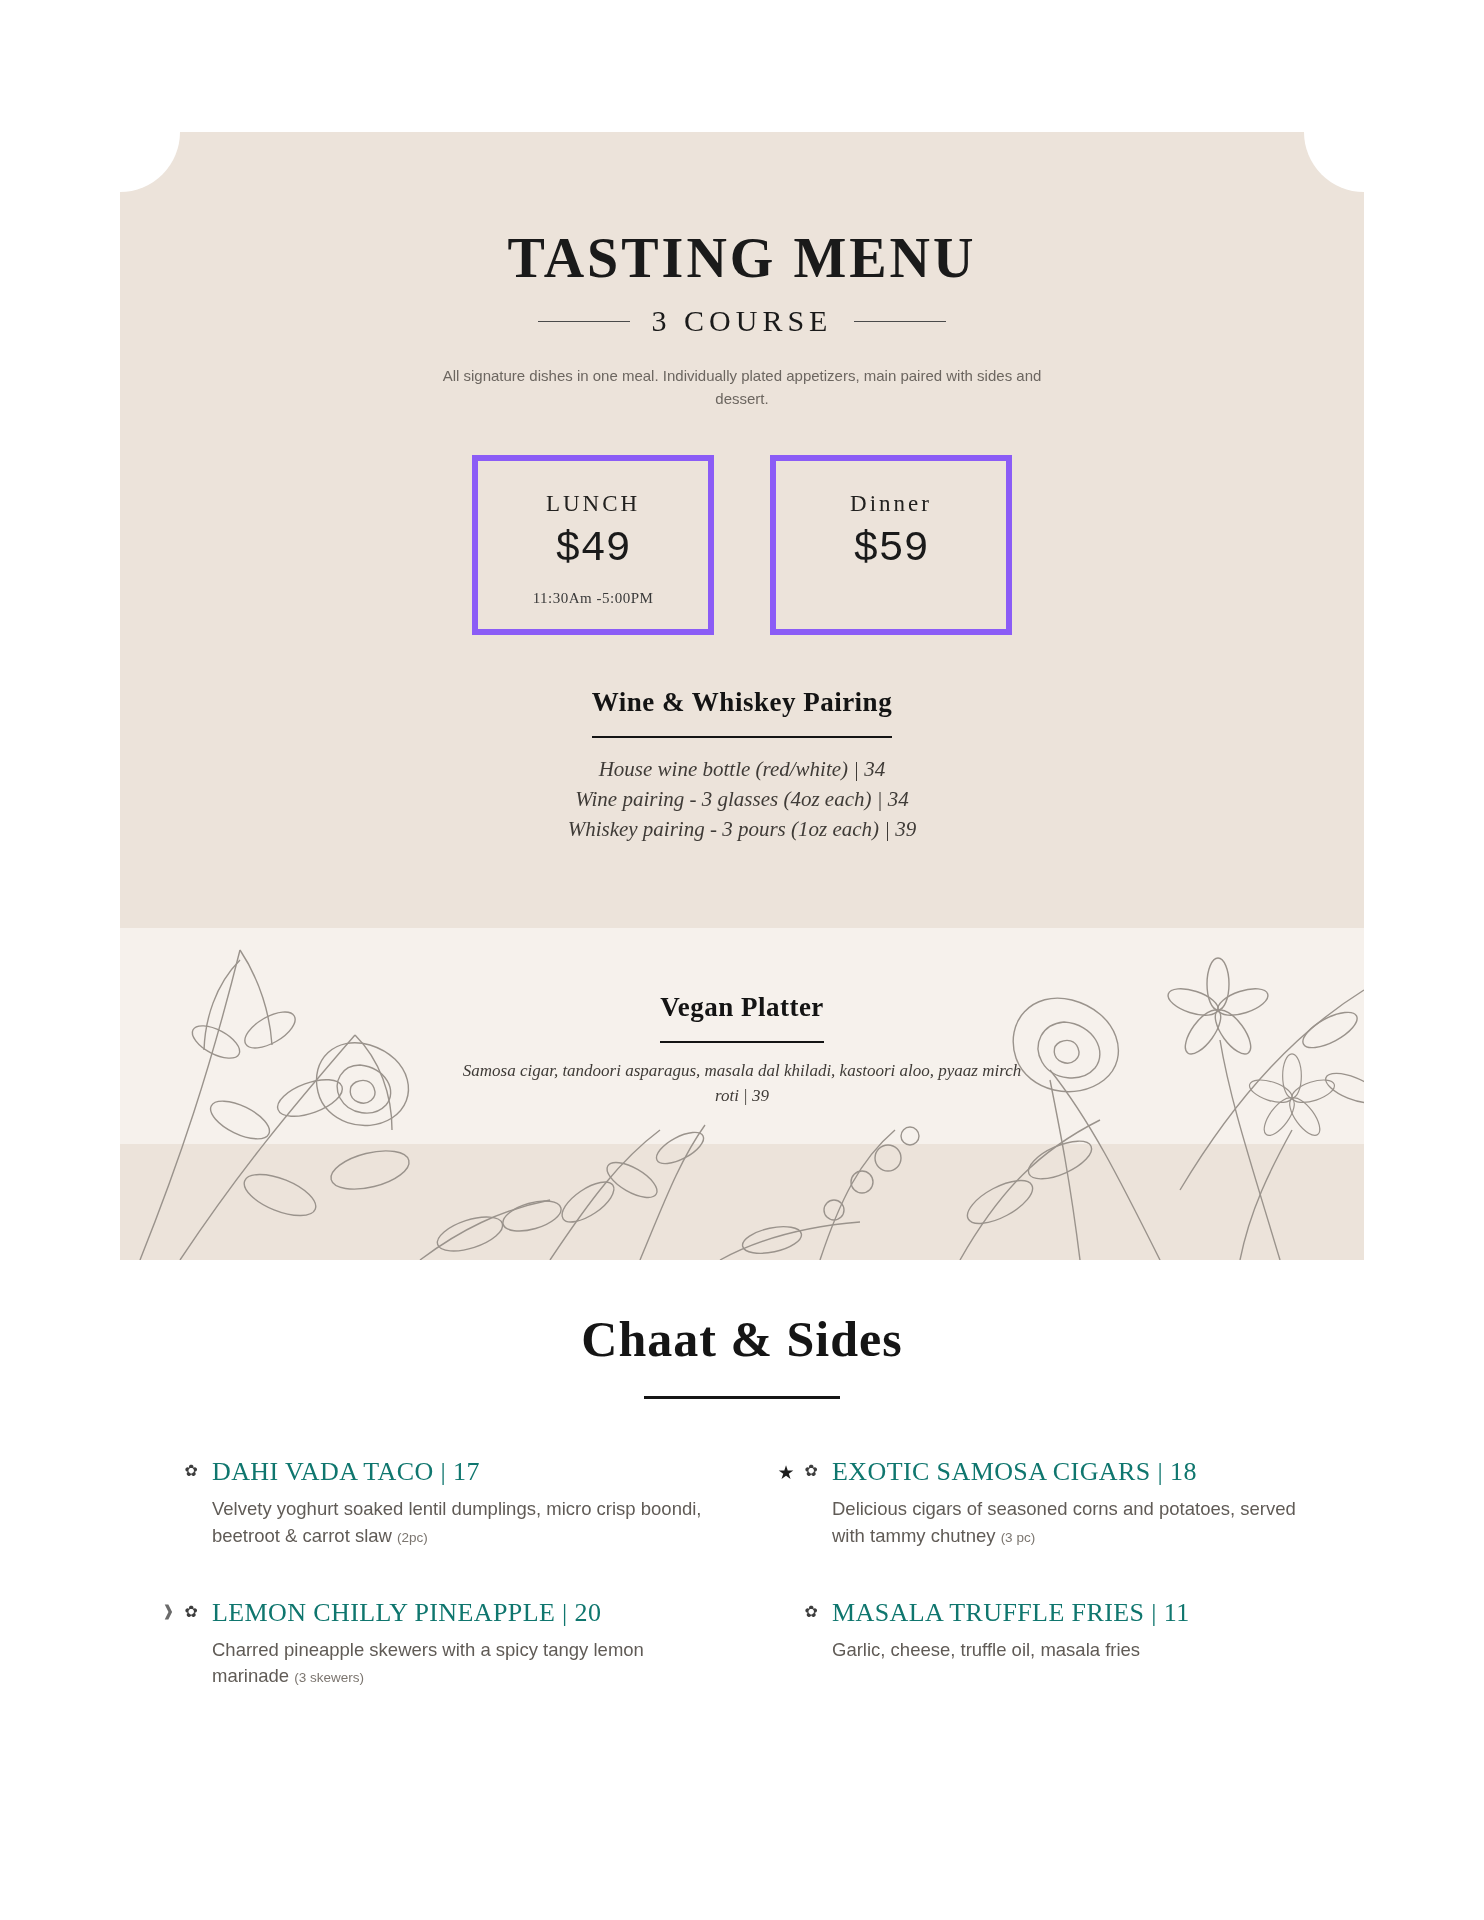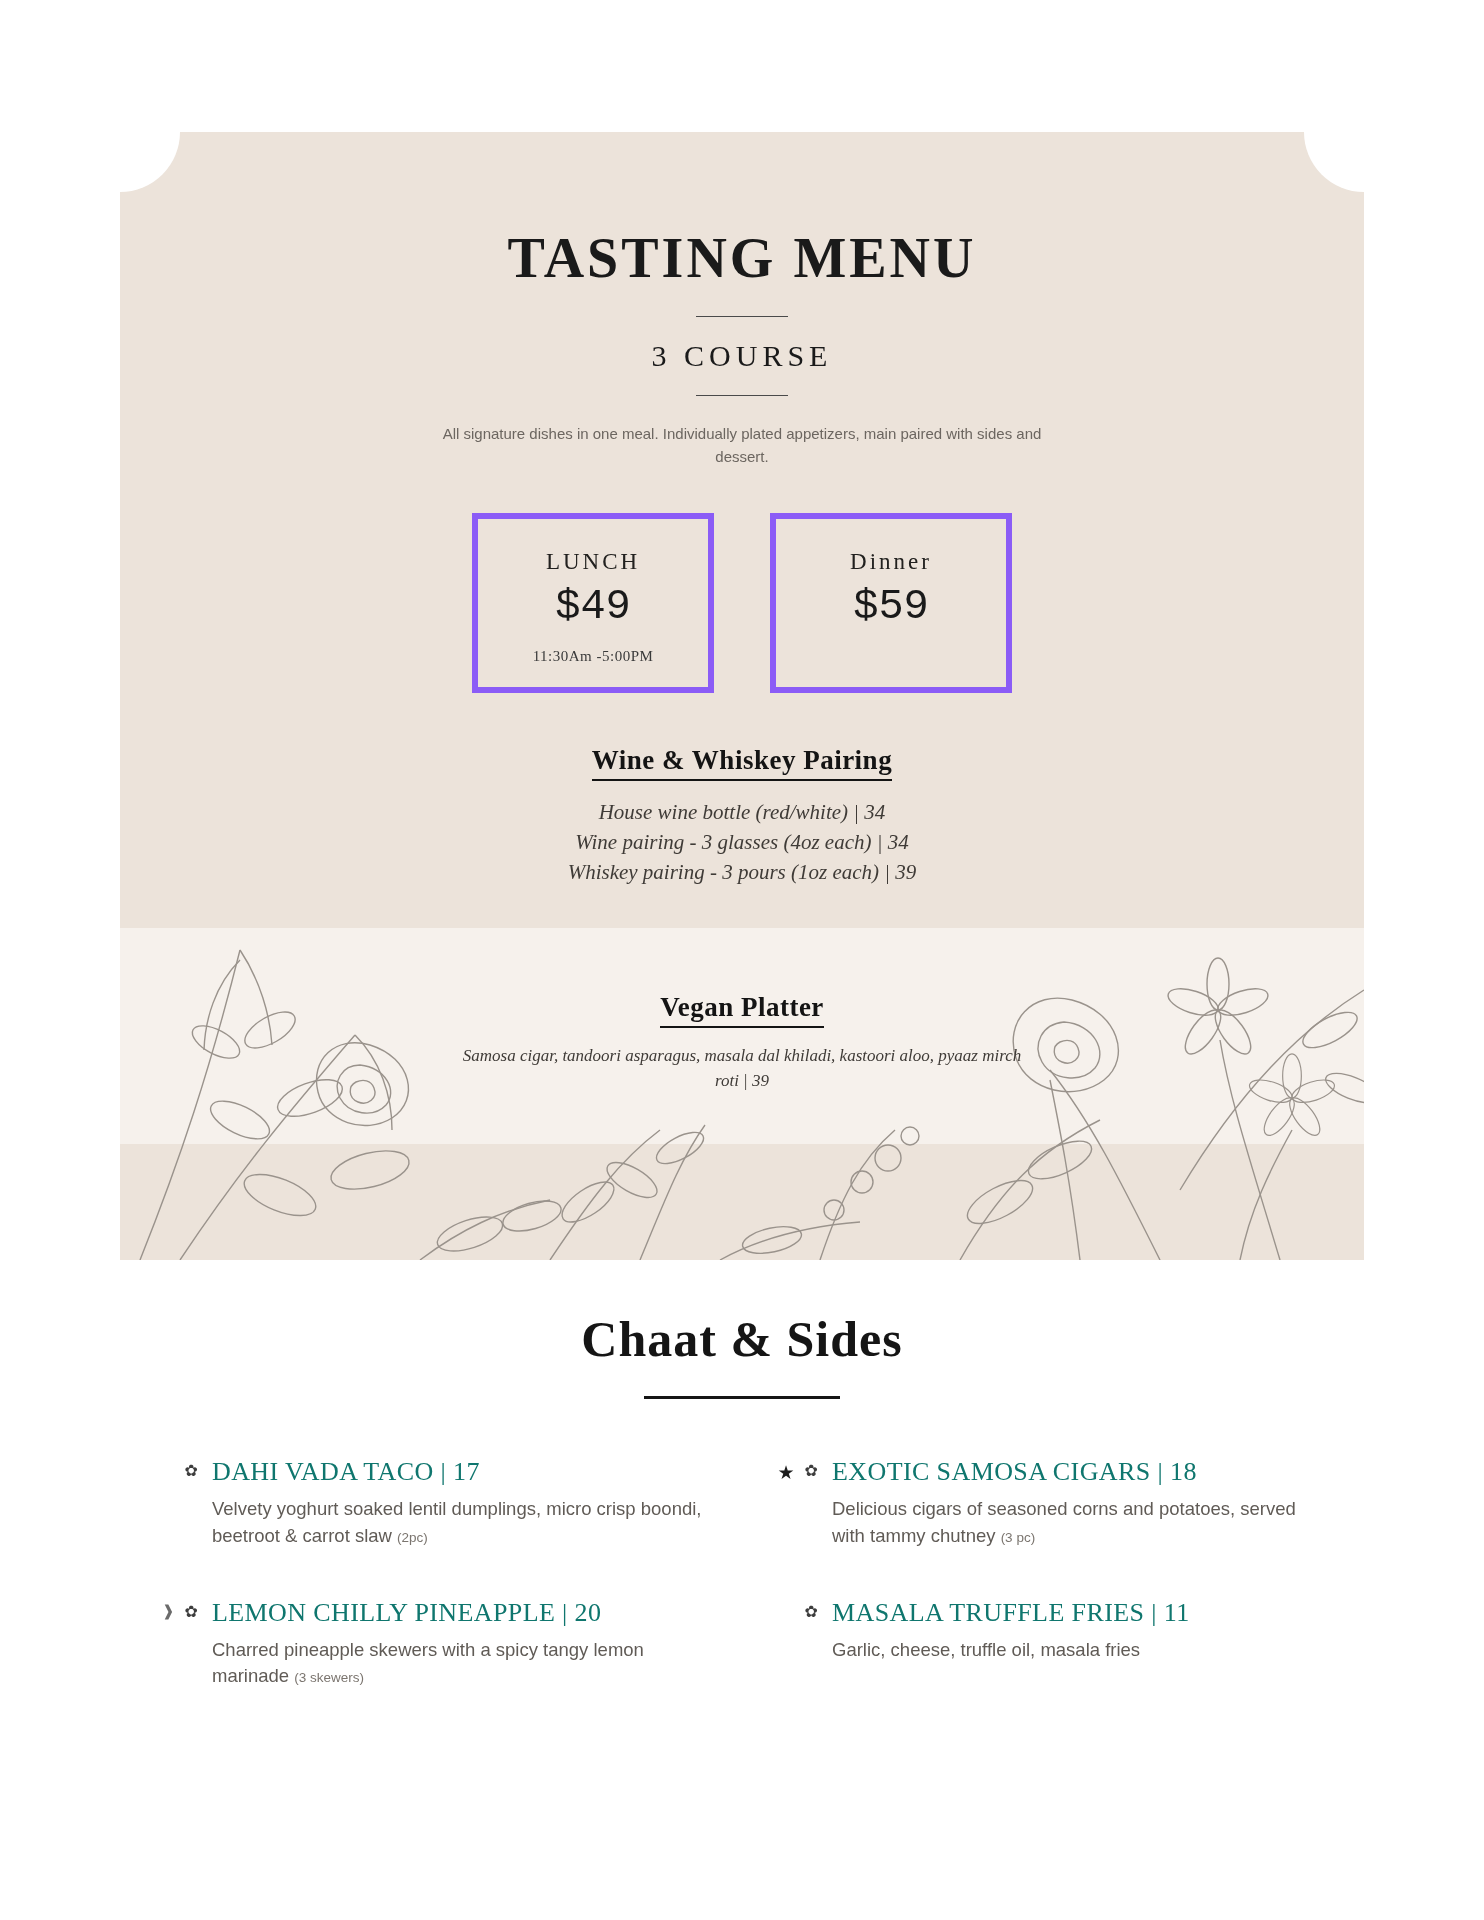--- a/index.html
+++ b/index.html
@@ -64,22 +64,21 @@
     font-size: 56px;
     letter-spacing: 3px;
     margin: 94px 0 0 0;
     color: #1a1a1a;
   }
   .subtitle-row {
     display: flex;
     align-items: center;
     justify-content: center;
     gap: 22px;
-    margin-top: 26px;
-    flex-direction: column;
+    margin-top: 14px;
   }
   .subtitle-row .rule {
     width: 92px;
     height: 1px;
     background: #4a4a4a;
   }
   .subtitle {
     font-family: "Liberation Serif", serif;
     font-size: 30px;
     letter-spacing: 5px;
@@ -134,21 +133,21 @@
 
   .section-head {
     font-family: "Liberation Serif", serif;
     font-weight: bold;
     font-size: 27px;
     letter-spacing: 0.5px;
     color: #141414;
     margin-top: 52px;
     display: inline-block;
     border-bottom: 2px solid #141414;
-    padding-bottom: 3px;
+    padding-bottom: 18px;
   }
   .section-head.vegan {
     margin-top: 40px;
   }
   .italic-list {
     font-family: "Liberation Serif", serif;
     font-style: italic;
     font-size: 21px;
     line-height: 1.45;
     color: #3f3b37;

